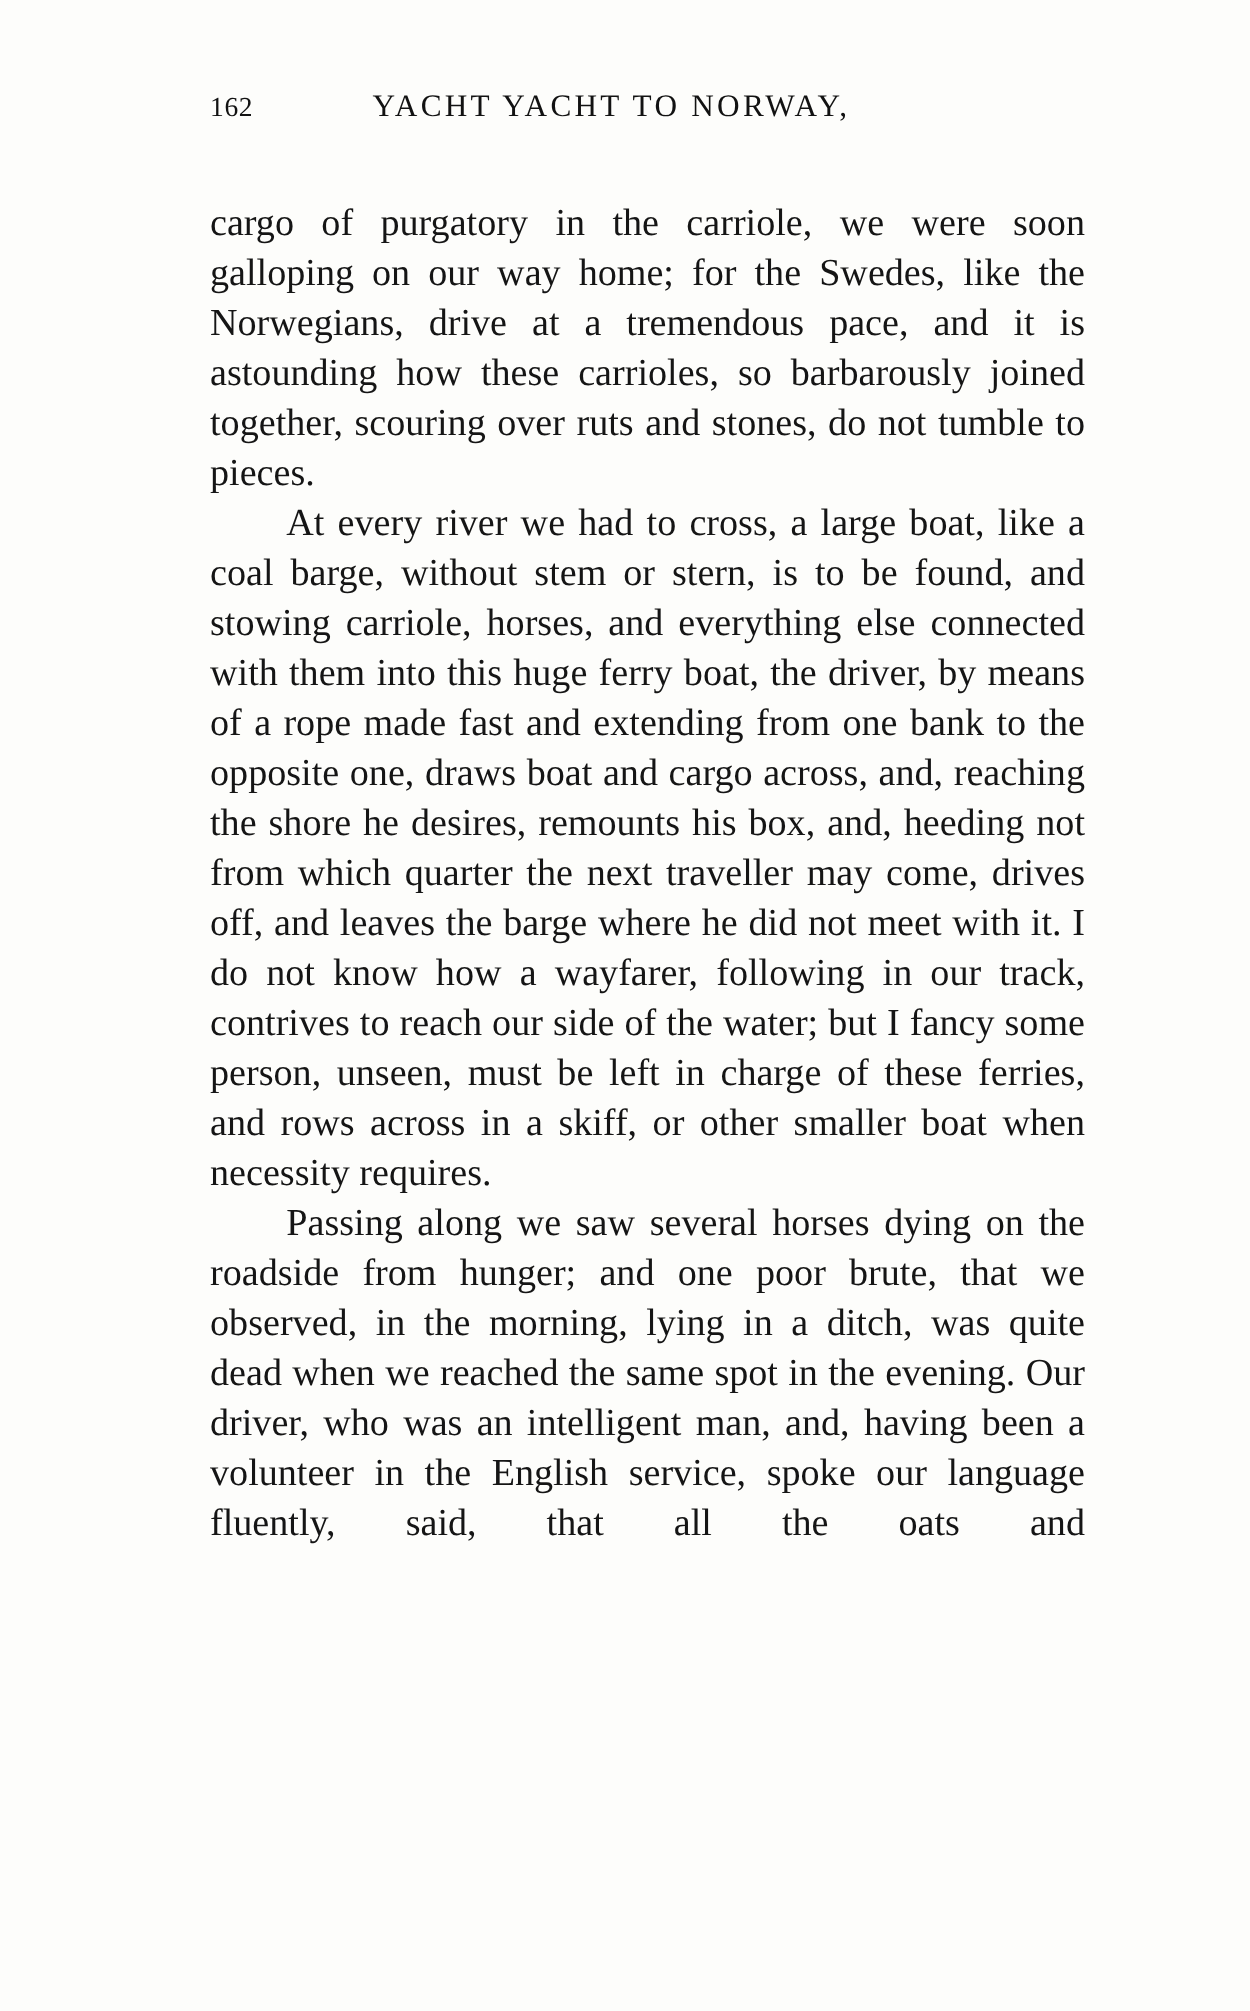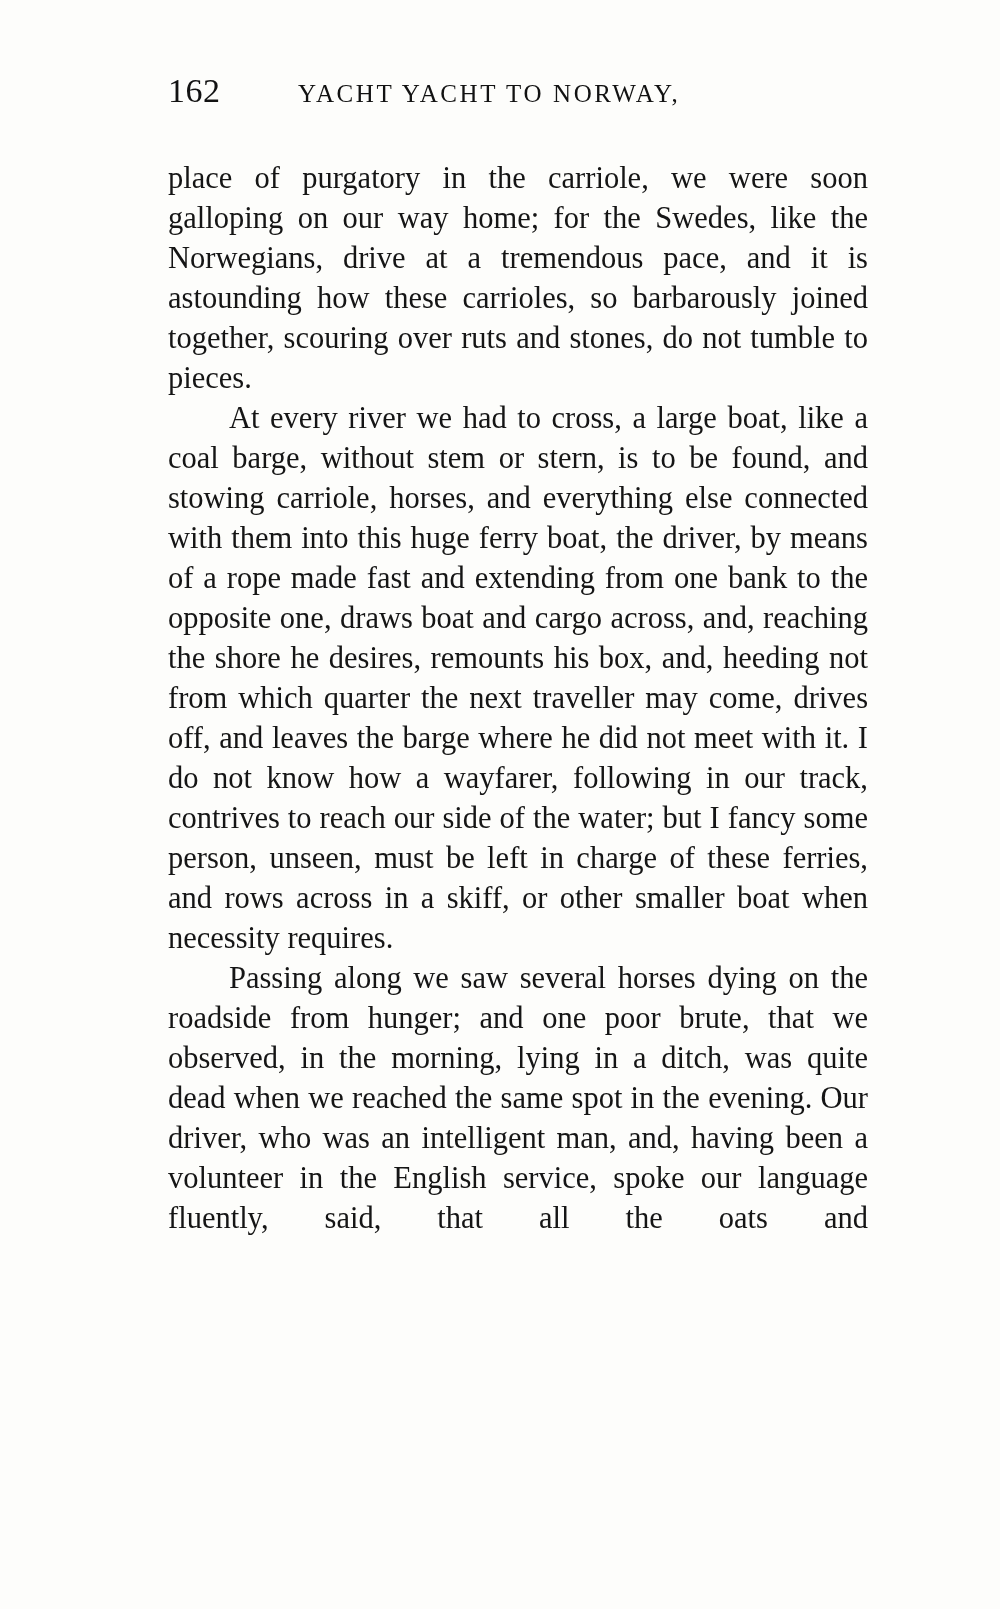--- a/index.html
+++ b/index.html
@@ -26,21 +26,21 @@
     position: absolute;
     top: 72px;
     left: 168px;
     width: 700px;
     height: 44px;
     display: flex;
     align-items: baseline;
   }
   .folio {
     font-family: "Liberation Serif", serif;
-    font-size: 34px;
+    font-size: 22px;
     letter-spacing: 0.5px;
     color: #121212;
     width: 130px;
   }
   .running-head {
     font-family: "Liberation Serif", serif;
     font-size: 25px;
     letter-spacing: 2.6px;
     color: #121212;
     white-space: nowrap;
@@ -77,18 +77,18 @@
 <body>
 
 <div class="page">
 
   <div class="header">
     <span class="folio">162</span>
     <span class="running-head">YACHT YACHT TO NORWAY,</span>
   </div>
 
   <div class="body-text">
-    <p class="para justify-all">place of purgatory in the carriole, we were soon galloping on our way home; for the Swedes, like the Norwegians, drive at a tremendous pace, and it is astounding how these carrioles, so barbarously joined together, scouring over ruts and stones, do not tumble to pieces.</p>
+    <p class="para justify-all">cargo of purgatory in the carriole, we were soon galloping on our way home; for the Swedes, like the Norwegians, drive at a tremendous pace, and it is astounding how these carrioles, so barbarously joined together, scouring over ruts and stones, do not tumble to pieces.</p>
     <p class="para justify-all">At every river we had to cross, a large boat, like a coal barge, without stem or stern, is to be found, and stowing carriole, horses, and everything else connected with them into this huge ferry boat, the driver, by means of a rope made fast and extending from one bank to the opposite one, draws boat and cargo across, and, reaching the shore he desires, remounts his box, and, heeding not from which quarter the next traveller may come, drives off, and leaves the barge where he did not meet with it.  I do not know how a wayfarer, following in our track, contrives to reach our side of the water; but I fancy some person, unseen, must be left in charge of these ferries, and rows across in a skiff, or other smaller boat when necessity requires.</p>
     <p class="para justify-all">Passing along we saw several horses dying on the roadside from hunger; and one poor brute, that we observed, in the morning, lying in a ditch, was quite dead when we reached the same spot in the evening.  Our driver, who was an intelligent man, and, having been a volunteer in the English service, spoke our language fluently, said, that all the oats and</p>
   </div>
 
 </div>
 
 </body></html>

